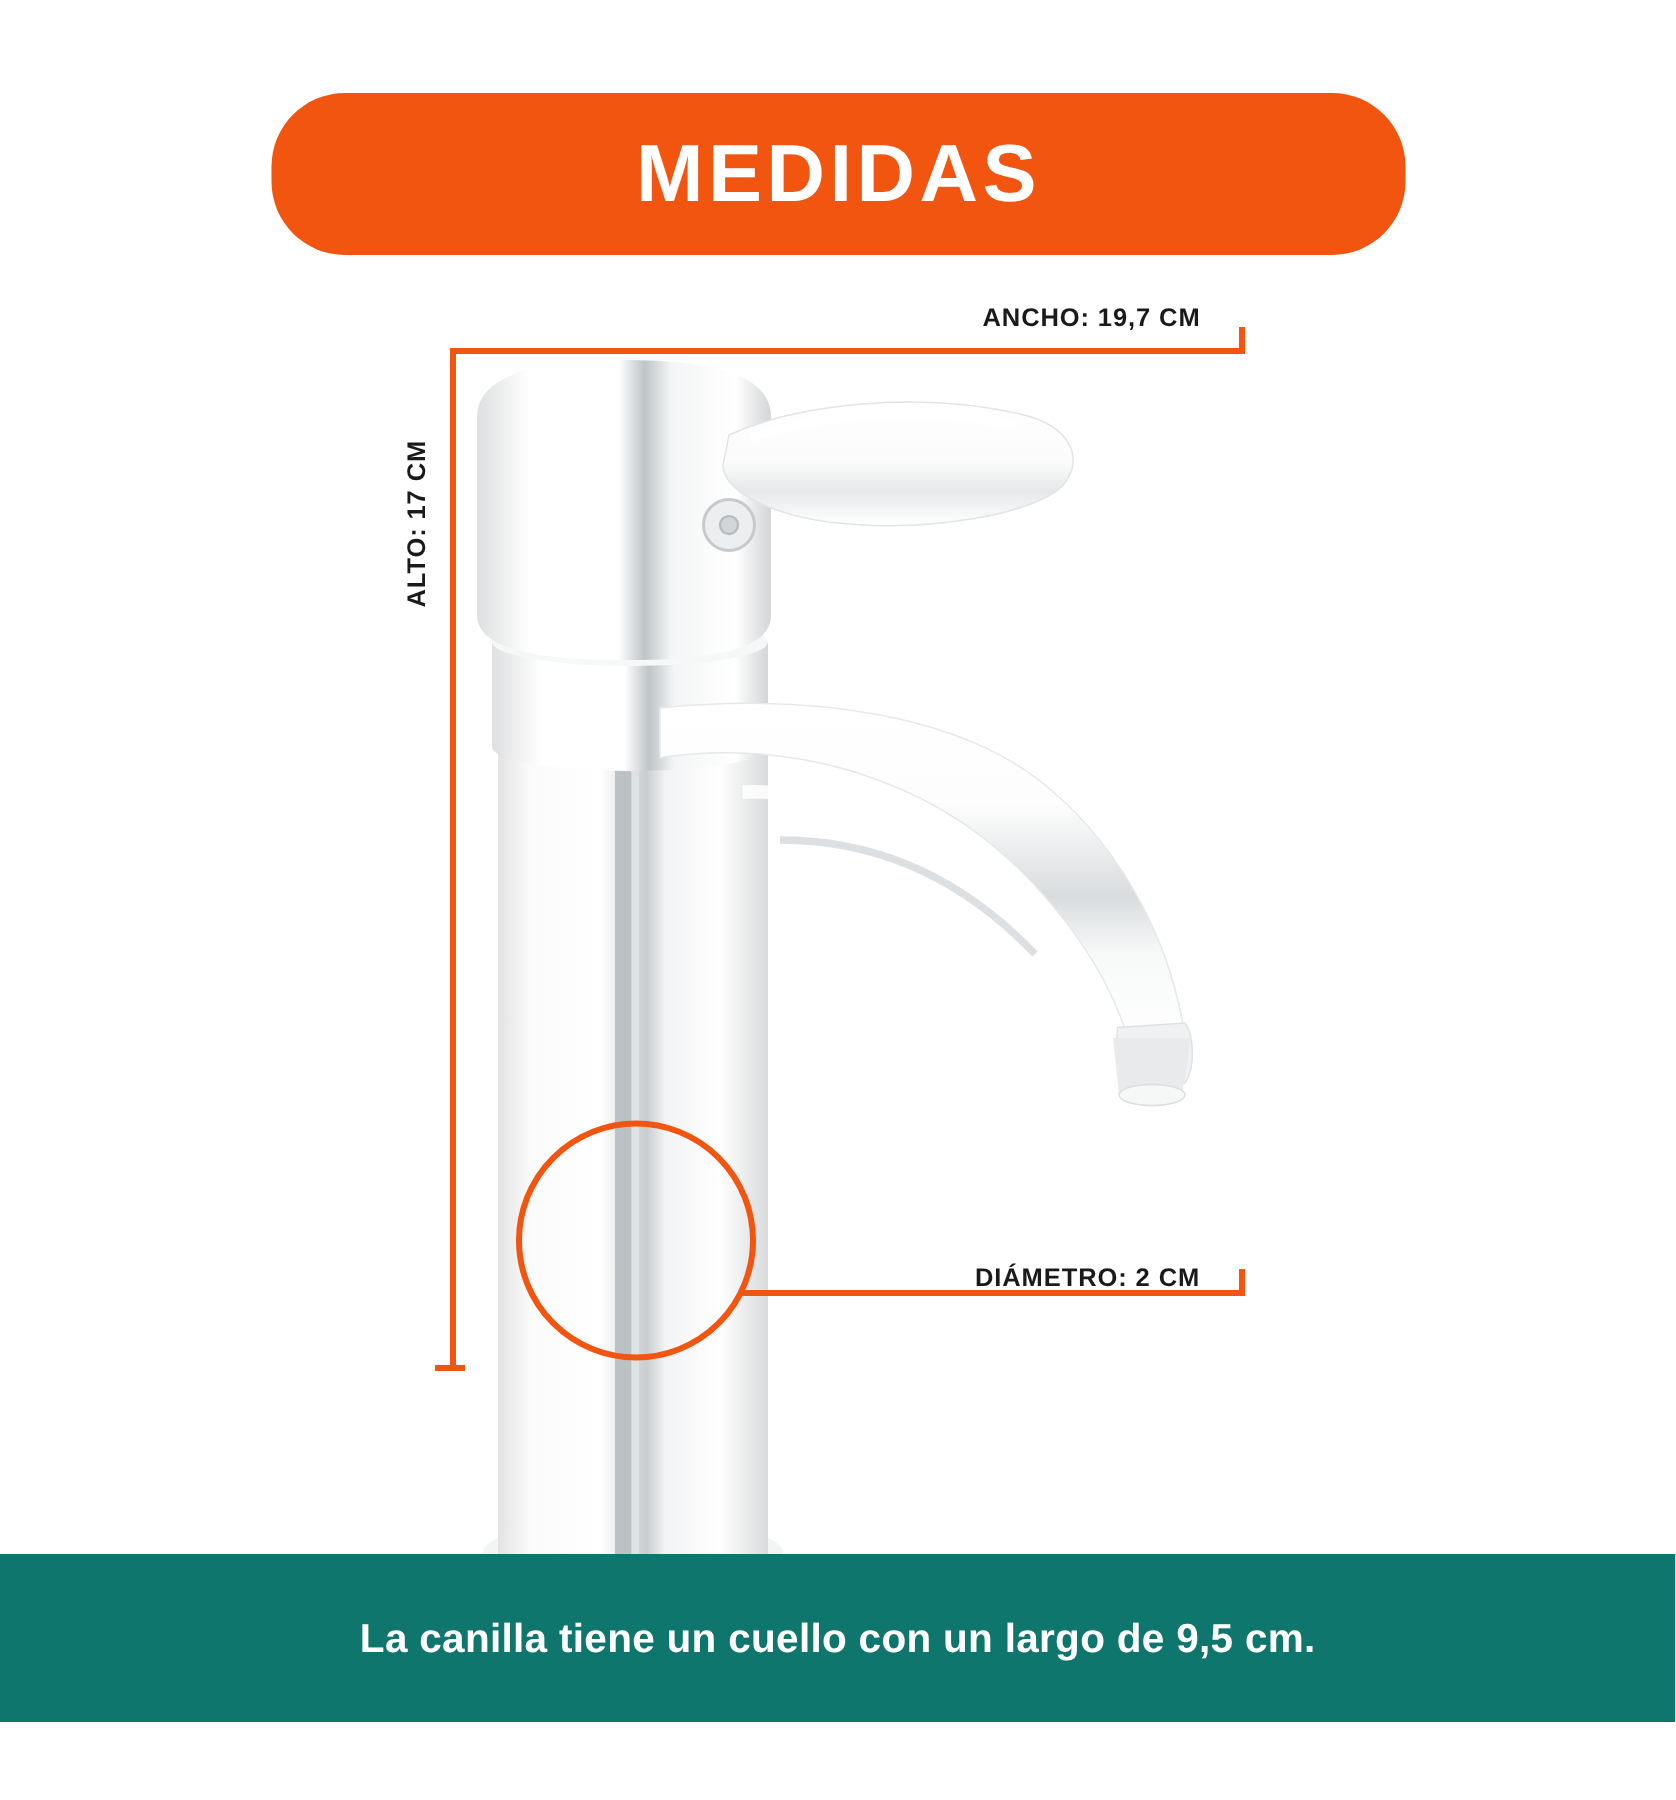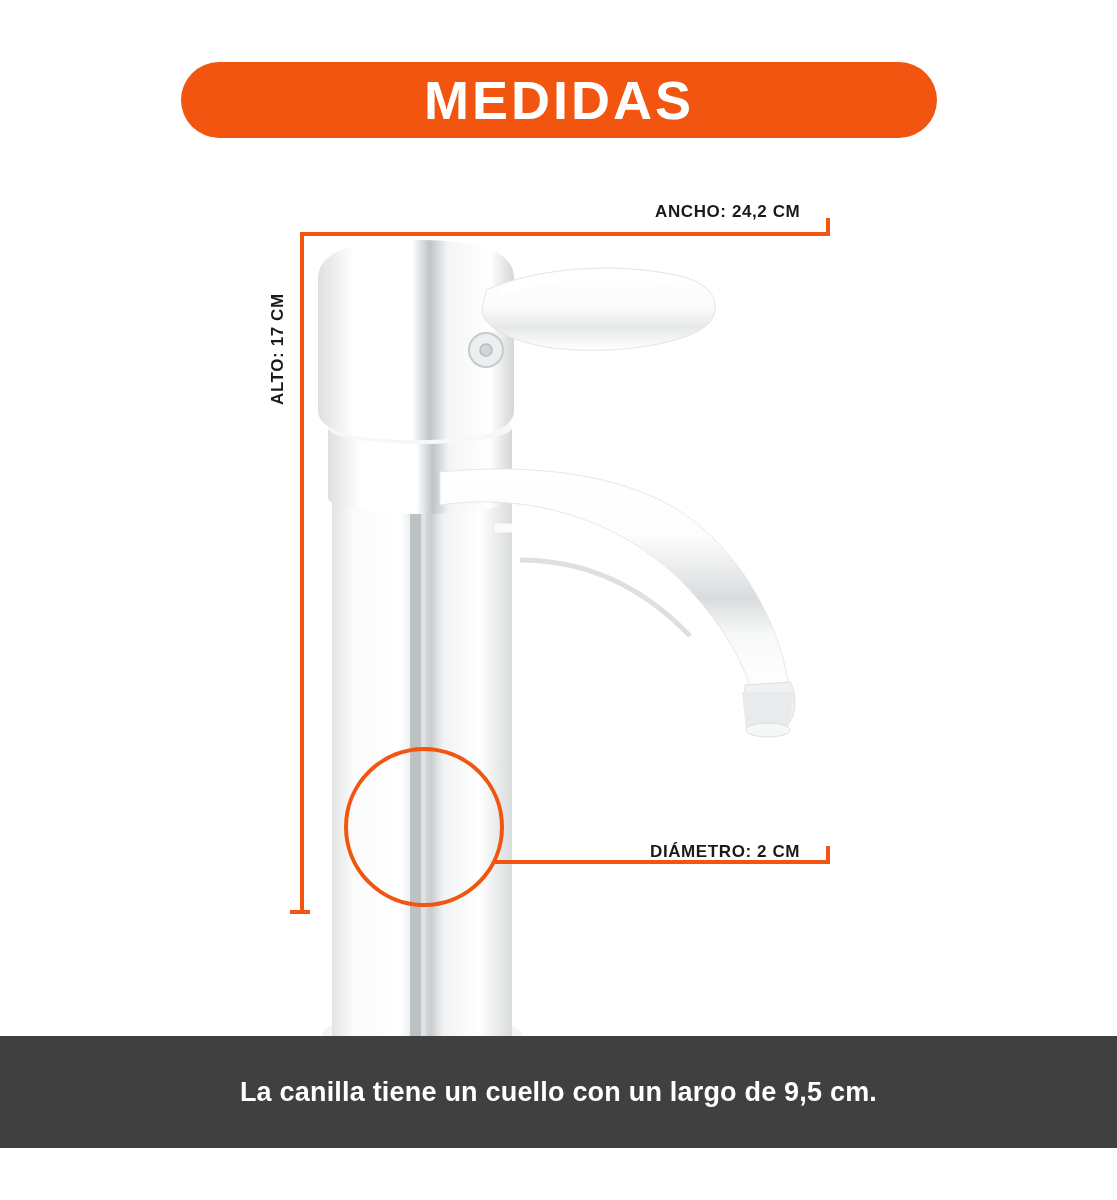--- a/index.html
+++ b/index.html
@@ -14,21 +14,21 @@
     font-family: "Liberation Sans", sans-serif;
     overflow: hidden;
   }
 
   
   .title-pill {
     position: absolute;
     left: 181px;
     top: 62px;
     width: 756px;
-    height: 76px;
+    height: 108px;
     background: #f2550f;
     border-radius: 49px;
     display: flex;
     align-items: center;
     justify-content: center;
     box-sizing: border-box;
   }
   .title-pill .title-text {
     color: #ffffff;
     font-size: 54px;
@@ -128,21 +128,21 @@
     top: 60px;
   }
 
   
   .bottom-banner {
     position: absolute;
     left: 0;
     top: 1036px;
     width: 1117px;
     height: 112px;
-    background: #404040;
+    background: #0f766e;
     display: flex;
     align-items: center;
     justify-content: center;
   }
   .bottom-banner .banner-text {
     color: #ffffff;
     font-size: 27px;
     font-weight: bold;
     letter-spacing: 0.2px;
   }
@@ -229,20 +229,20 @@
   </svg>
 
   <div class="rule rule-top"></div>
   <div class="rule rule-top-tick"></div>
   <div class="rule rule-left"></div>
   <div class="rule rule-left-tick"></div>
   <div class="rule rule-diam"></div>
   <div class="rule rule-diam-tick"></div>
   <div class="circle-highlight"></div>
 
-  <div class="label label-ancho">ANCHO: 24,2 CM</div>
+  <div class="label label-ancho">ANCHO: 19,7 CM</div>
   <div class="label label-alto">ALTO: 17 CM</div>
   <div class="label label-diam">DIÁMETRO: 2 CM</div>
 </div>
 
 <div class="bottom-banner">
   <span class="banner-text">La canilla tiene un cuello con un largo de 9,5 cm.</span>
 </div>
 
 </body></html>

